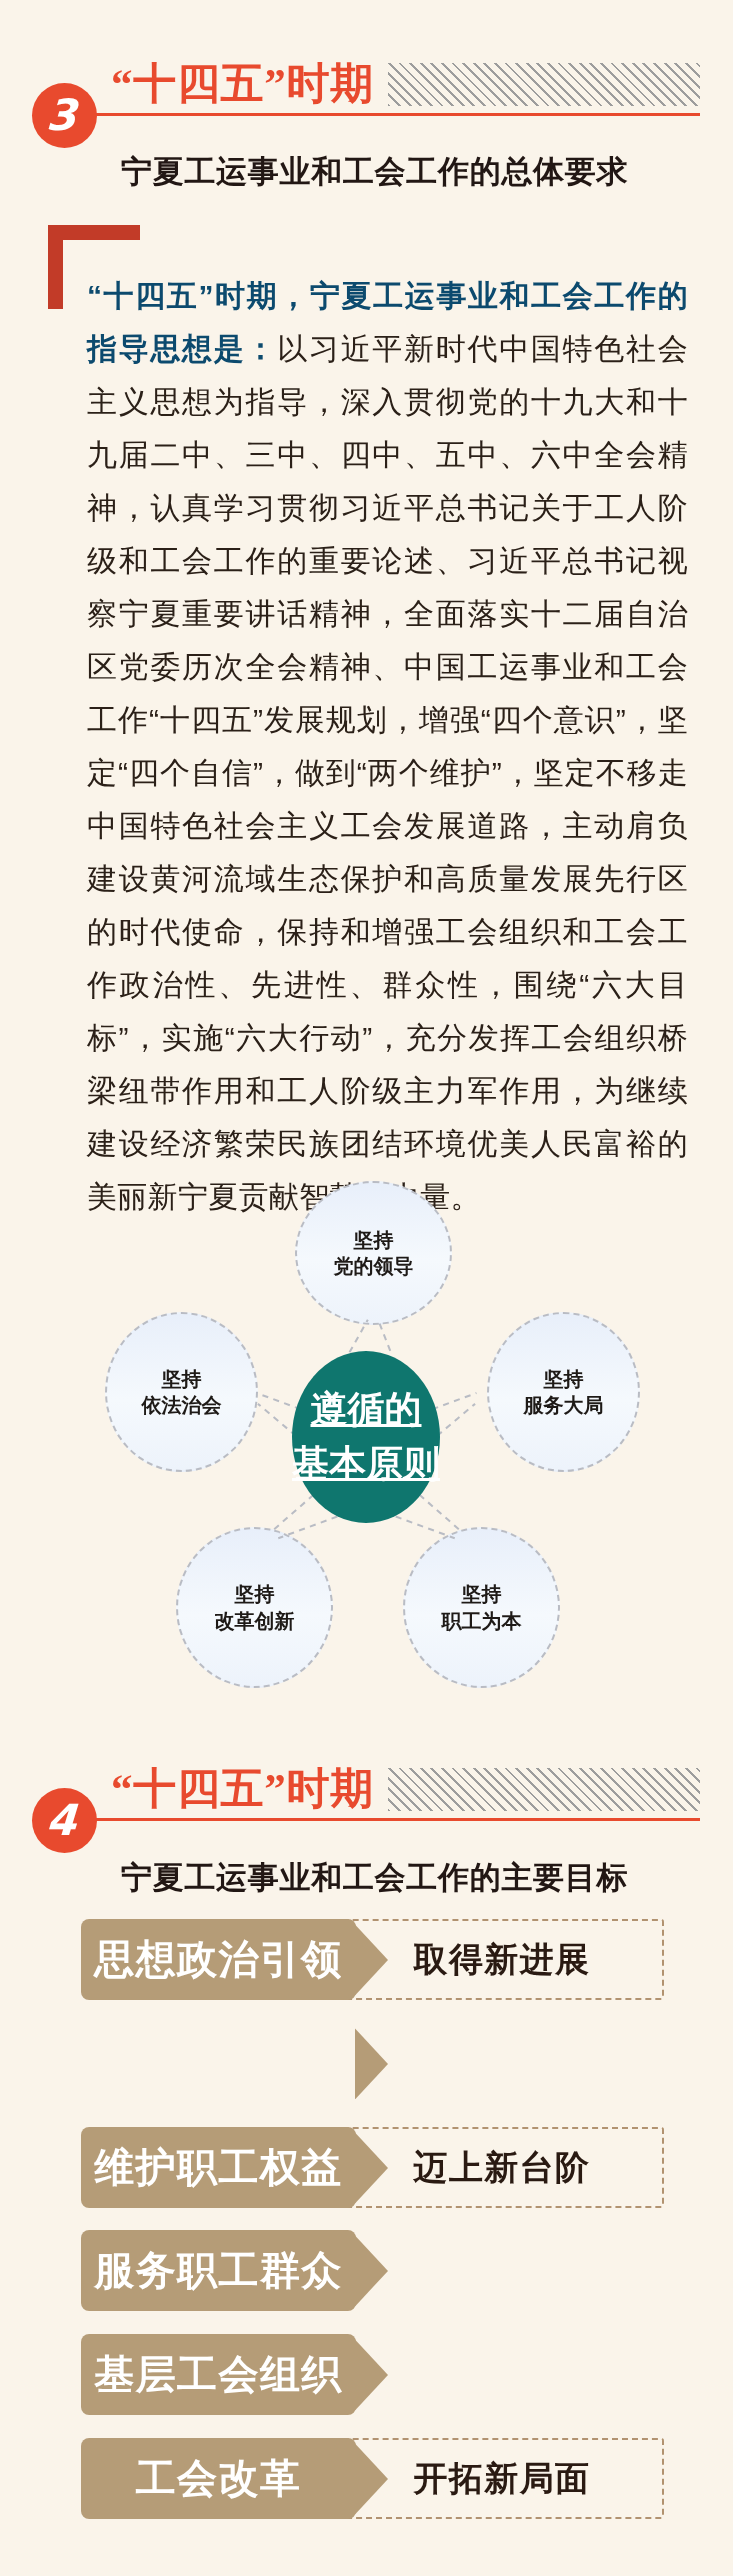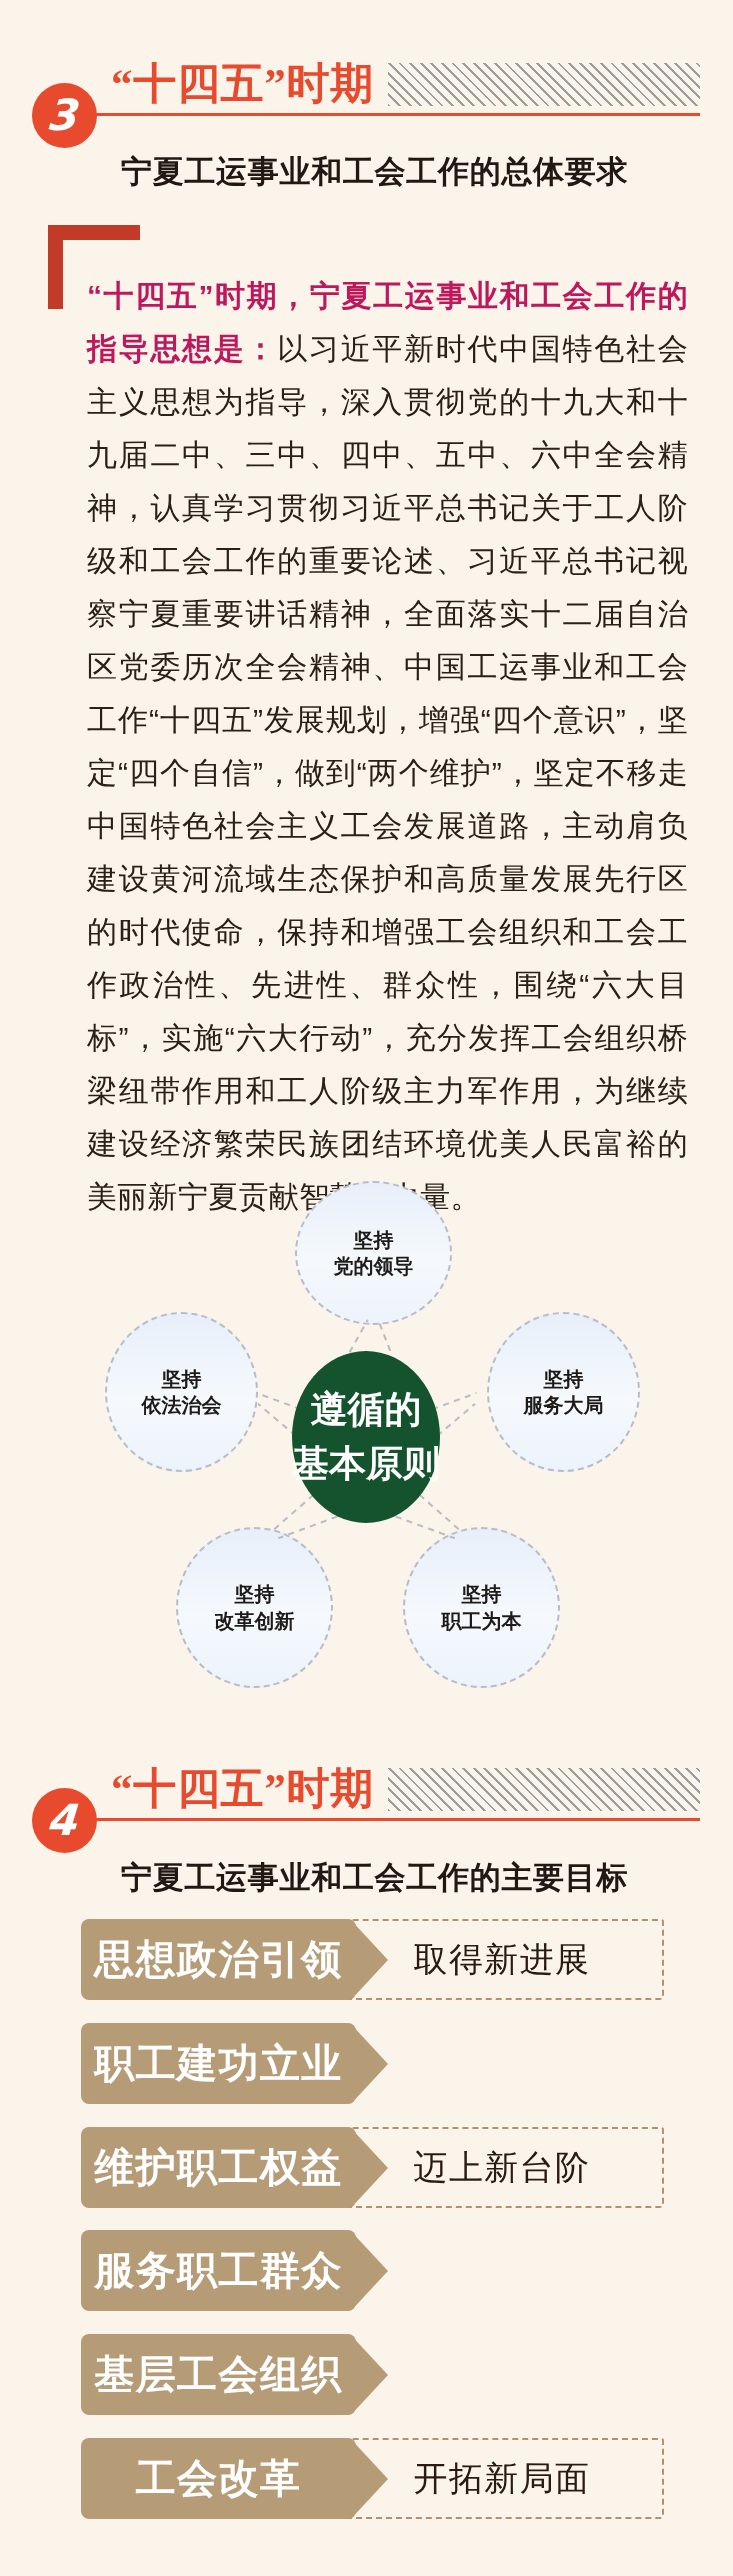--- a/index.html
+++ b/index.html
@@ -19,44 +19,44 @@
   .red-line{position:absolute;left:64px;width:636px;height:3.4px;background:#e84a2e;z-index:2;}
   .sec-subtitle{position:absolute;left:121px;font-size:31px;font-weight:900;color:#221714;
                 letter-spacing:0.7px;line-height:1.1;white-space:nowrap;margin-top:27px;}
 
   
   .quote-corner{position:absolute;left:48px;top:225px;width:92px;height:84px;z-index:1;}
   .quote-corner .h{position:absolute;left:0;top:0;width:92px;height:15px;background:#c23b28;}
   .quote-corner .v{position:absolute;left:0;top:0;width:15px;height:84px;background:#c23b28;}
   .para{position:absolute;left:87px;top:239px;width:601px;font-size:30px;line-height:53px;
         text-align:justify;color:#2b2018;letter-spacing:0.3px;}
-  .para .lead{color:#be185d;font-weight:700;margin-top:32px;}
+  .para .lead{color:#0c4a6e;font-weight:700;margin-top:32px;}
 
   
   .node{position:absolute;border:2px dashed #b9bcc4;border-radius:50%;
         background:linear-gradient(180deg,#e8effa 0%,#f5f9fd 55%,#edf3fb 100%);
         display:flex;flex-direction:column;align-items:center;justify-content:center;
         color:#1e1a17;font-weight:900;font-size:20px;line-height:1.32;text-align:center;}
   .node-top{left:295px;top:1181px;width:153px;height:140px;}
   .node-left{left:105px;top:1312px;width:149px;height:156px;}
   .node-right{left:487px;top:1312px;width:149px;height:156px;}
   .node-bl{left:176px;top:1527px;width:153px;height:157px;}
   .node-br{left:403px;top:1527px;width:153px;height:157px;}
   .node-center{position:absolute;left:292px;top:1351px;width:148px;height:172px;border-radius:50%;
-        background:#14532d;display:flex;flex-direction:column;align-items:center;justify-content:center;
+        background:#0f766e;display:flex;flex-direction:column;align-items:center;justify-content:center;
         color:#ffffff;font-weight:700;font-size:37px;line-height:1.45;text-align:center;
-        font-family:"Liberation Serif","DejaVu Serif",serif;z-index:2;}
+        font-family:"Liberation Serif","DejaVu Serif",serif;z-index:2;text-decoration:underline;}
   #connector-svg{position:absolute;left:0;top:1154px;width:733px;height:611px;z-index:1;}
 
   
   .goal-row{position:absolute;left:81px;width:584px;height:81px;}
   .goal-box{position:absolute;left:259px;top:0;width:324px;height:81px;
             border:2px dashed #b19270;border-radius:2.7px;box-sizing:border-box;
             display:flex;align-items:center;justify-content:center;z-index:1;}
-  .goal-result{font-size:34px;font-weight:400;color:#2a1a12;letter-spacing:1.4px;white-space:nowrap;}
+  .goal-result{font-size:34px;font-weight:700;color:#2a1a12;letter-spacing:1.4px;white-space:nowrap;}
   .goal-arrow{position:absolute;left:0;top:0;width:275px;height:81px;background:#b59c77;
               border-radius:8.1px;display:flex;align-items:center;justify-content:center;z-index:2;}
   .goal-arrow span{color:#fff;font-size:40px;font-weight:900;letter-spacing:1.4px;white-space:nowrap;}
   .goal-tip{position:absolute;left:274px;top:5.4px;width:33px;height:71px;background:#b59c77;z-index:2;
             clip-path:polygon(0 0,100% 50%,0 100%);}
 </style>
 </head>
 <body>
 
 <div id="canvas">
@@ -136,23 +136,20 @@
     <div class="goal-box">
       <span class="goal-result">取得新进展</span>
     </div>
     <div class="goal-arrow">
       <span>思想政治引领</span>
     </div>
     <div class="goal-tip"></div>
   </div>
 
   <div class="goal-row" style="top:2023px;">
-    <div class="goal-arrow">
-      <span>职工建功立业</span>
-    </div>
     <div class="goal-tip"></div>
   </div>
 
   <div class="goal-row" style="top:2127px;">
     <div class="goal-box">
       <span class="goal-result">迈上新台阶</span>
     </div>
     <div class="goal-arrow">
       <span>维护职工权益</span>
     </div>

